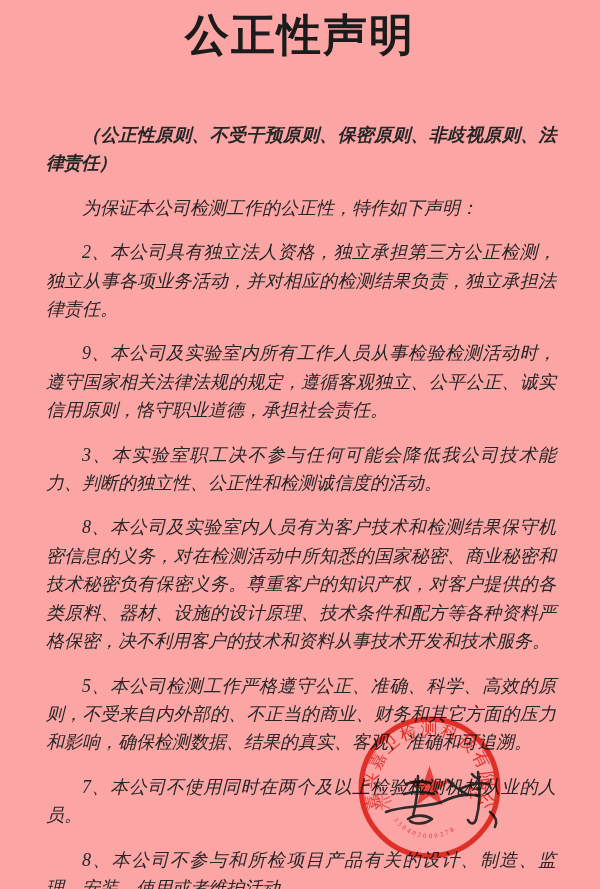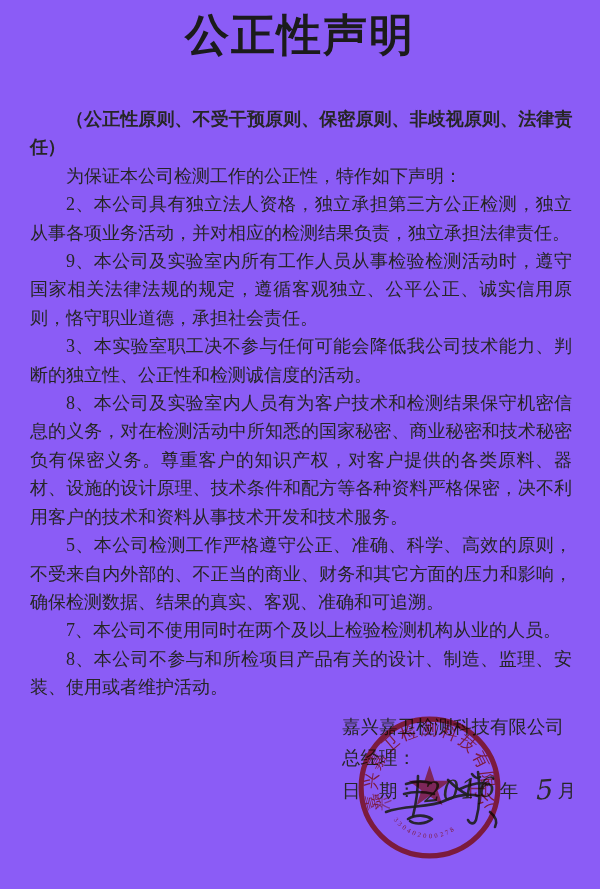--- a/index.html
+++ b/index.html
@@ -1,31 +1,31 @@
 <!DOCTYPE html>
 <html><head>
 <meta charset="utf-8">
 <style>
   html,body{margin:0;padding:0;background:#ffffff;}
   .page{
     position:relative;width:600px;height:889px;overflow:hidden;
-    background:#8b5cf6;
+    background:#fca5a5;
     font-family:"Liberation Serif","DejaVu Serif",serif;
     color:#262626;
   }
   .title{
     margin:6px 0 0 0;text-align:center;
     font-size:44px;font-weight:700;letter-spacing:2px;color:#1b1b1b;
   }
   .body-text{
     padding:40px 28px 0 30px;
     font-size:18px;line-height:28.4px;
     text-align:justify;
   }
-  .body-text p{margin:0;text-indent:2em;}
+  .body-text p{margin:16px;text-indent:2em;font-style:italic;}
   .subtitle{font-weight:700;letter-spacing:-0.4px;}
   .sign{
     margin:10px 0 0 342px;
     font-size:18.5px;line-height:31px;
     white-space:nowrap;
   }
   .hand{
     display:inline-block;
     font-family:"DejaVu Serif",serif;font-style:italic;
     font-size:27px;line-height:1;letter-spacing:1px;color:#2b2b2b;

